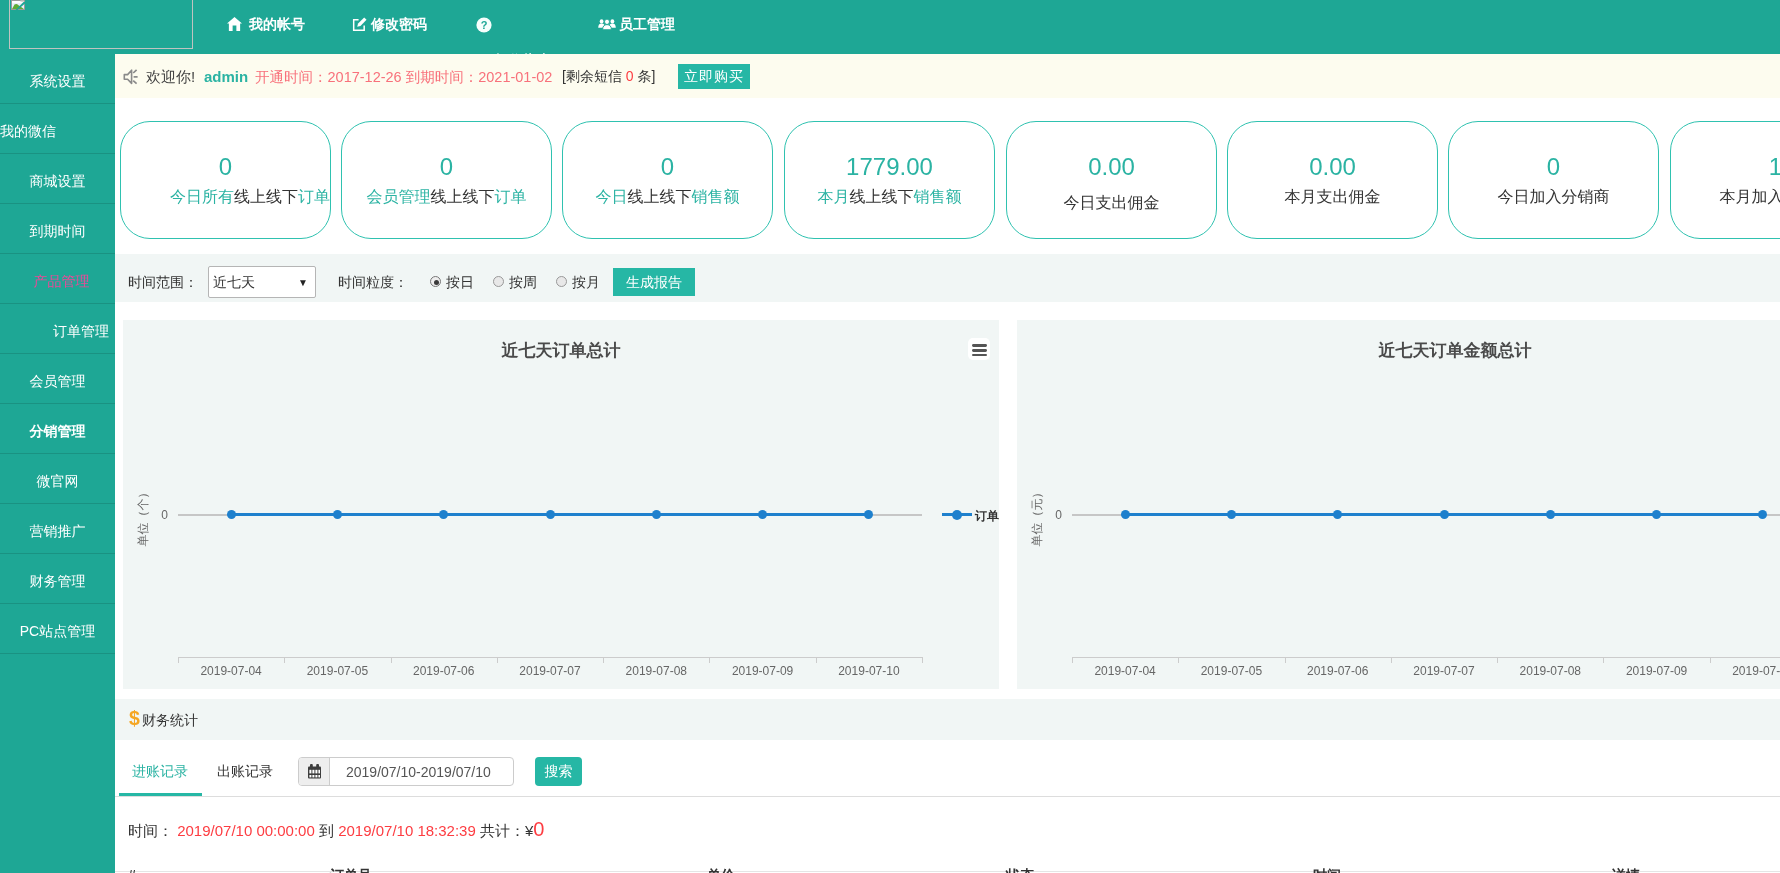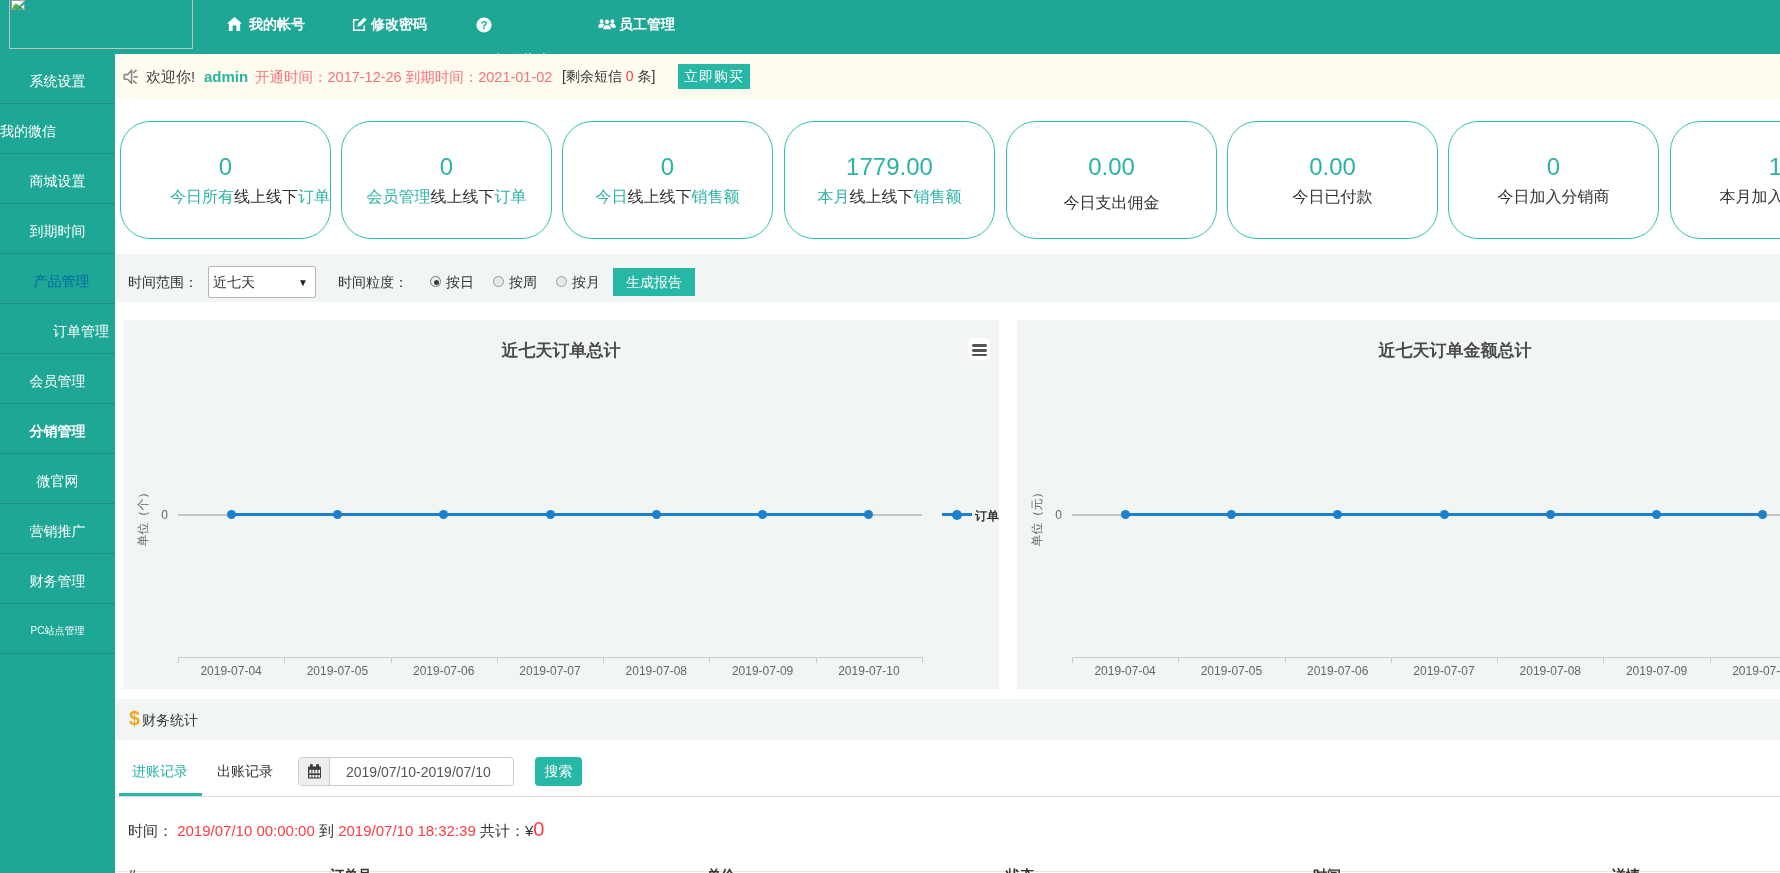--- a/index.html
+++ b/index.html
@@ -41,28 +41,28 @@
 <ellipse cx="9" cy="4.8" rx="2.5" ry="2.7" stroke="#1EA795" stroke-width="1"></ellipse>
         <path d="M4.6 12.8 q0 -5.2 4.4 -5.2 q4.4 0 4.4 5.2 z" stroke="#1EA795" stroke-width="1"></path>
       </g>
     </svg></div>
 <div class="abs" style="left:619px;top:16px;font-size:14px;font-weight:bold;color:#fff;">员工管理</div>
 <div class="abs" style="left:0;top:54px;width:115px;height:819px;background:#1EA795;"></div>
 <div class="abs" style="left:0;top:54px;width:115px;height:50px;line-height:54px;text-align:center;color:#fff;font-size:14px;border-bottom:1px solid rgba(0,0,0,0.12);">系统设置</div>
 <div class="abs" style="left:0;top:104px;width:115px;height:50px;line-height:54px;text-align:left;color:#fff;font-size:14px;border-bottom:1px solid rgba(0,0,0,0.12);">我的微信</div>
 <div class="abs" style="left:0;top:154px;width:115px;height:50px;line-height:54px;text-align:center;color:#fff;font-size:14px;border-bottom:1px solid rgba(0,0,0,0.12);">商城设置</div>
 <div class="abs" style="left:0;top:204px;width:115px;height:50px;line-height:54px;text-align:center;color:#fff;font-size:14px;border-bottom:1px solid rgba(0,0,0,0.12);">到期时间</div>
-<div class="abs" style="left:0;top:254px;width:115px;height:50px;line-height:54px;text-align:center;color:#0369a1;font-size:14px;border-bottom:1px solid rgba(0,0,0,0.12);padding-left:8px;">产品管理</div>
+<div class="abs" style="left:0;top:254px;width:115px;height:50px;line-height:54px;text-align:center;color:#ec4899;font-size:14px;border-bottom:1px solid rgba(0,0,0,0.12);padding-left:8px;">产品管理</div>
 <div class="abs" style="left:0;top:304px;width:115px;height:50px;line-height:54px;text-align:center;color:#fff;font-size:14px;border-bottom:1px solid rgba(0,0,0,0.12);padding-left:47px;">订单管理</div>
 <div class="abs" style="left:0;top:354px;width:115px;height:50px;line-height:54px;text-align:center;color:#fff;font-size:14px;border-bottom:1px solid rgba(0,0,0,0.12);">会员管理</div>
 <div class="abs" style="left:0;top:404px;width:115px;height:50px;line-height:54px;text-align:center;color:#fff;font-size:14px;border-bottom:1px solid rgba(0,0,0,0.12);font-weight:bold;">分销管理</div>
 <div class="abs" style="left:0;top:454px;width:115px;height:50px;line-height:54px;text-align:center;color:#fff;font-size:14px;border-bottom:1px solid rgba(0,0,0,0.12);">微官网</div>
 <div class="abs" style="left:0;top:504px;width:115px;height:50px;line-height:54px;text-align:center;color:#fff;font-size:14px;border-bottom:1px solid rgba(0,0,0,0.12);">营销推广</div>
 <div class="abs" style="left:0;top:554px;width:115px;height:50px;line-height:54px;text-align:center;color:#fff;font-size:14px;border-bottom:1px solid rgba(0,0,0,0.12);">财务管理</div>
-<div class="abs" style="left:0;top:604px;width:115px;height:50px;line-height:54px;text-align:center;color:#fff;font-size:10px;border-bottom:1px solid rgba(0,0,0,0.12);">PC站点管理</div>
+<div class="abs" style="left:0;top:604px;width:115px;height:50px;line-height:54px;text-align:center;color:#fff;font-size:14px;border-bottom:1px solid rgba(0,0,0,0.12);">PC站点管理</div>
 <div class="abs" style="left:115px;top:54px;width:1665px;height:44px;background:#FDFCEF;"></div>
 <svg class="abs" style="left:123px;top:66px" width="19" height="19" viewBox="0 0 19 19">
 <path fill="none" stroke="#8a8a8a" stroke-width="1.6" stroke-linejoin="round" d="M1.3 8.6 L4.6 8.6 L8.6 4.2 L8.6 17.4 L4.6 13.2 L1.3 13.2 Z"></path>
 <path fill="none" stroke="#8a8a8a" stroke-width="1.7" d="M10.2 7 L13.6 3.8 M10.6 10.8 L14.6 10.8 M10.2 14.6 L13.6 17.6"></path>
 </svg>
 <div class="abs" style="left:146px;top:68px;font-size:15px;color:#444;">欢迎你!</div>
 <div class="abs" style="left:204px;top:68px;font-size:15px;font-weight:bold;color:#2BB3A3;">admin</div>
 <div class="abs" style="left:255px;top:68px;font-size:14.5px;color:#F8717B;">开通时间：2017-12-26 到期时间：2021-01-02</div>
 <div class="abs" style="left:562px;top:68px;font-size:14px;color:#333;">[剩余短信 <span style="color:#FD3C41">0</span> 条]</div>
 <div class="abs" style="left:678px;top:64px;width:72px;height:25px;background:#26B7A5;color:#fff;font-size:14px;text-align:center;line-height:25px;letter-spacing:1px;">立即购买</div>
@@ -82,21 +82,21 @@
 <div class="abs" style="left:784px;top:121px;width:211px;height:118px;border:1px solid #2FC2B0;border-radius:30px;">
 <div style="margin-top:31px;text-align:center;font-size:24px;color:#2BB3A3;">1779.00</div>
 <div style="margin-top:6px;text-align:center;font-size:16px;"><t>本月</t><d>线上线下</d><t>销售额</t></div>
 </div>
 <div class="abs" style="left:1006px;top:121px;width:211px;height:118px;border:1px solid #2FC2B0;border-radius:30px;">
 <div style="margin-top:31px;text-align:center;font-size:24px;color:#2BB3A3;">0.00</div>
 <div style="margin-top:12px;text-align:center;font-size:16px;"><d>今日支出佣金</d></div>
 </div>
 <div class="abs" style="left:1227px;top:121px;width:211px;height:118px;border:1px solid #2FC2B0;border-radius:30px;">
 <div style="margin-top:31px;text-align:center;font-size:24px;color:#2BB3A3;">0.00</div>
-<div style="margin-top:6px;text-align:center;font-size:16px;"><d>今日已付款</d></div>
+<div style="margin-top:6px;text-align:center;font-size:16px;"><d>本月支出佣金</d></div>
 </div>
 <div class="abs" style="left:1448px;top:121px;width:211px;height:118px;border:1px solid #2FC2B0;border-radius:30px;">
 <div style="margin-top:31px;text-align:center;font-size:24px;color:#2BB3A3;">0</div>
 <div style="margin-top:6px;text-align:center;font-size:16px;"><d>今日加入分销商</d></div>
 </div>
 <div class="abs" style="left:1670px;top:121px;width:211px;height:118px;border:1px solid #2FC2B0;border-radius:30px;">
 <div style="margin-top:31px;text-align:center;font-size:24px;color:#2BB3A3;">1</div>
 <div style="margin-top:6px;text-align:center;font-size:16px;"><d>本月加入分销商</d></div>
 </div>
 <div class="abs" style="left:115px;top:254px;width:1665px;height:48px;background:#F1F6F5;"></div>

